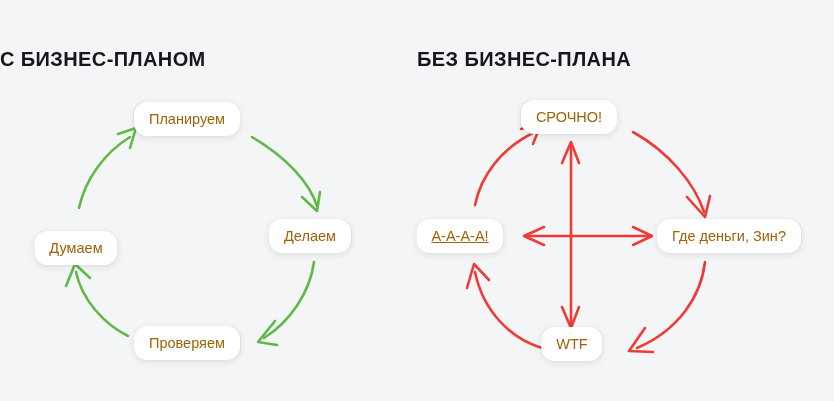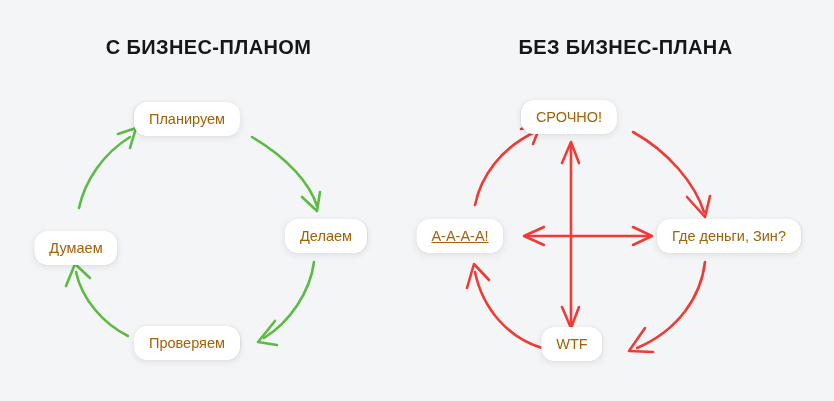--- a/index.html
+++ b/index.html
@@ -23,24 +23,23 @@
     position: absolute;
     top: 0;
     height: 401px;
     width: 417px;
   }
   #panel-left  { left: 0; }
   #panel-right { left: 417px; }
 
   .panel-title {
     position: absolute;
-    top: 36px;
+    top: 48px;
     left: 0;
     width: 417px;
-    text-align: center;
     font-size: 20px;
     font-weight: bold;
     letter-spacing: 0.4px;
     color: #15171c;
     white-space: nowrap;
   }
 
   .svg-layer {
     position: absolute;
     top: 0;
@@ -95,21 +94,21 @@
 
       <g>
         <path d="M 79 208 C 85 180, 104 153, 130 137" fill="none" stroke="#5fb945" stroke-width="2.6" stroke-linecap="round"></path>
         <path d="M 118 134 L 136 128 L 130 148" fill="none" stroke="#5fb945" stroke-width="2.6" stroke-linecap="round" stroke-linejoin="round"></path>
       </g>
     </svg>
 
     <div class="node" style="left:187px; top:119px;">
       <span>Планируем</span>
     </div>
-    <div class="node" style="left:326px; top:236px;">
+    <div class="node" style="left:310px; top:236px;">
       <span>Делаем</span>
     </div>
     <div class="node" style="left:187px; top:343px;text-align:center;">
       <span>Проверяем</span>
     </div>
     <div class="node" style="left:76px; top:248px;">
       <span>Думаем</span>
     </div>
   </div>
 

